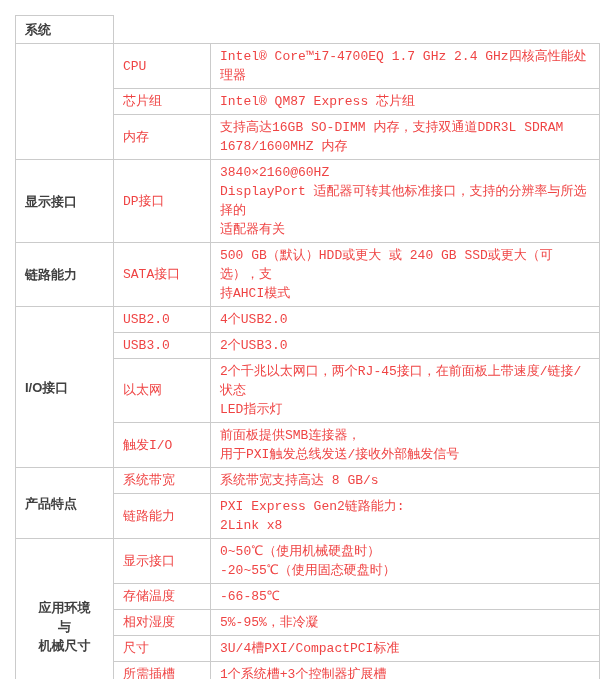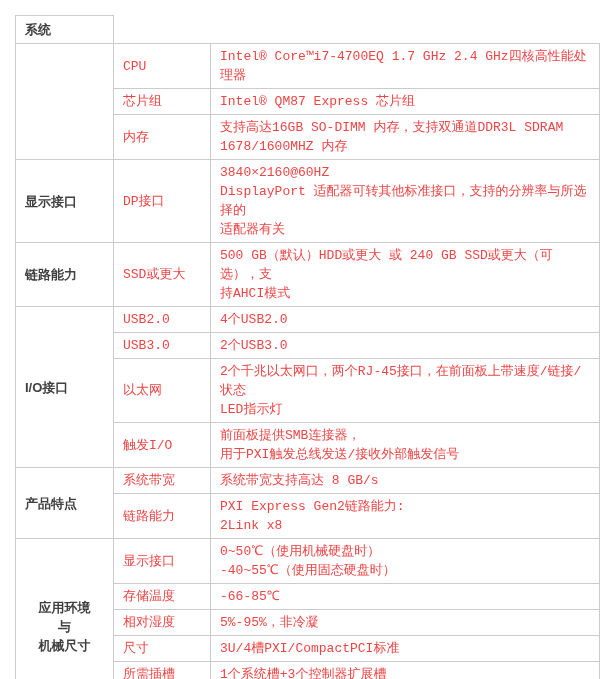--- a/index.html
+++ b/index.html
@@ -88,21 +88,21 @@
   <tr>
     <td class="cat">显示接口</td>
     <td class="sub">DP接口</td>
     <td class="val multiline">3840×2160@60HZ
 DisplayPort 适配器可转其他标准接口，支持的分辨率与所选择的
 适配器有关</td>
   </tr>
 
   <tr>
     <td class="cat">链路能力</td>
-    <td class="sub">SSD或更大</td>
+    <td class="sub">SATA接口</td>
     <td class="val multiline">500 GB（默认）HDD或更大 或 240 GB SSD或更大（可选），支
 持AHCI模式</td>
   </tr>
 
   <tr>
     <td class="cat" rowspan="4">I/O接口</td>
     <td class="sub">USB2.0</td>
     <td class="val">4个USB2.0</td>
   </tr>
   <tr>
@@ -130,21 +130,21 @@
     <td class="val multiline">PXI Express  Gen2链路能力:
 2Link x8</td>
   </tr>
 
   <tr>
     <td class="cat cat-center" rowspan="6">应用环境
 与
 机械尺寸</td>
     <td class="sub">显示接口</td>
     <td class="val multiline">0~50℃（使用机械硬盘时）
--40~55℃（使用固态硬盘时）</td>
+-20~55℃（使用固态硬盘时）</td>
   </tr>
   <tr>
     <td class="sub">存储温度</td>
     <td class="val">-66-85℃</td>
   </tr>
   <tr>
     <td class="sub">相对湿度</td>
     <td class="val">5%-95%，非冷凝</td>
   </tr>
   <tr>

